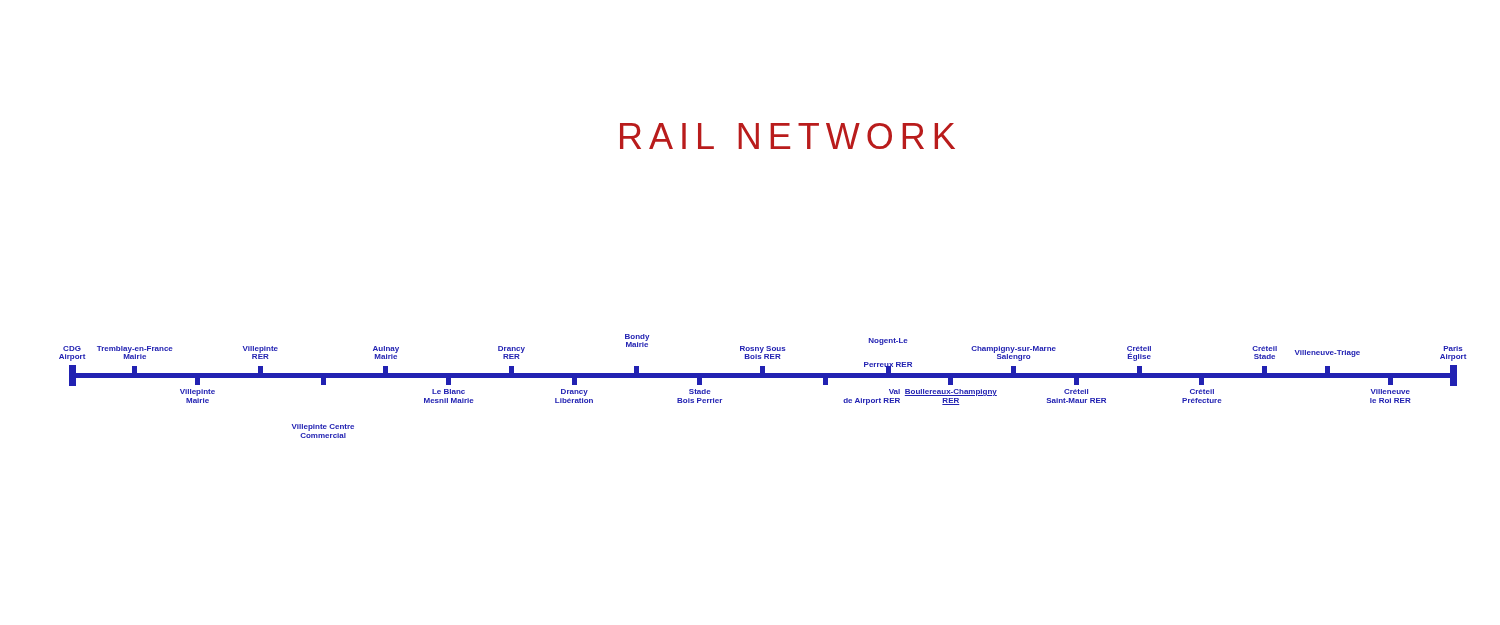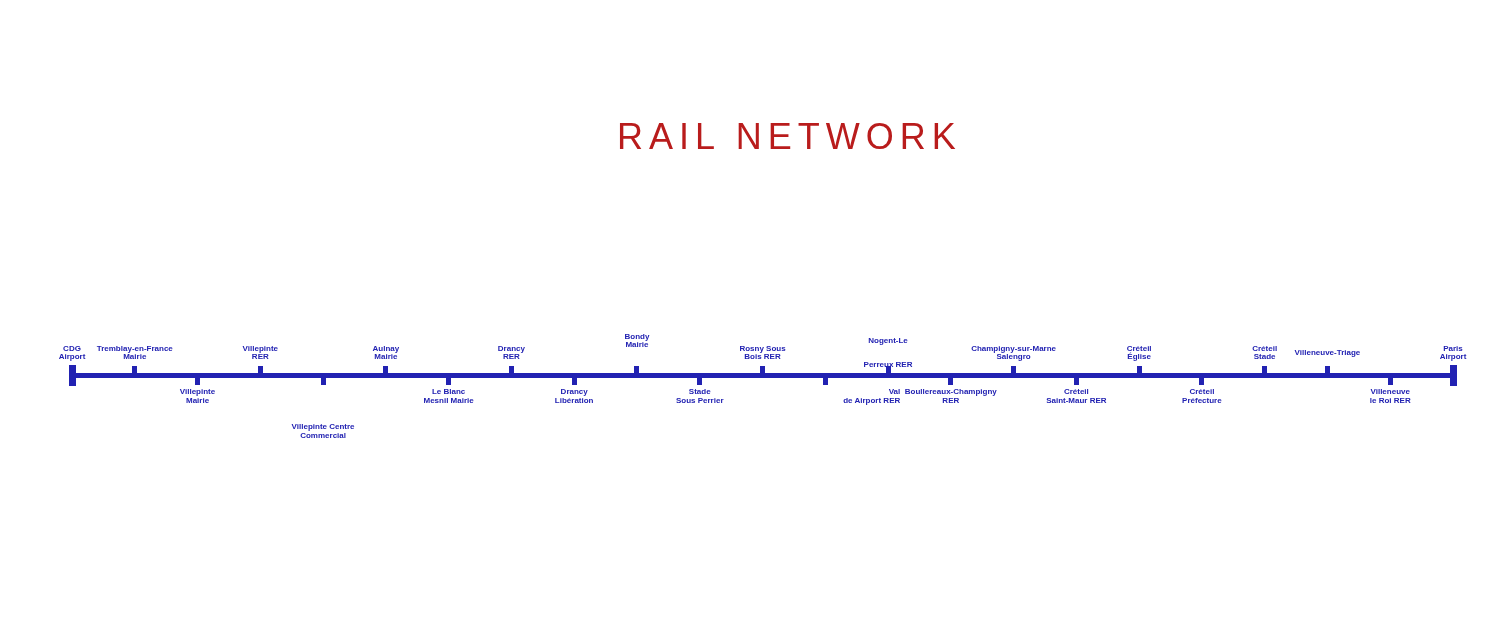--- a/index.html
+++ b/index.html
@@ -132,39 +132,39 @@
         <div>Libération</div>
       </div>
       <div class="tick" style="background: rgb(34, 34, 178); left: 634.455px; top: 366px;"></div>
       <div class="station-label above" style="left: 561.955px; color: rgb(34, 34, 178); top: 331px; justify-content: center;">
         <div>Bondy</div>
         <div>Mairie</div>
       </div>
       <div class="tick" style="background: rgb(34, 34, 178); left: 697.227px; top: 373px;"></div>
       <div class="station-label below" style="left: 624.727px; color: rgb(34, 34, 178); top: 388px;">
         <div>Stade</div>
-        <div>Sous Perrier</div>
+        <div>Bois Perrier</div>
       </div>
       <div class="tick" style="background: rgb(34, 34, 178); left: 760px; top: 366px;"></div>
       <div class="station-label above" style="left: 687.5px; color: rgb(34, 34, 178); top: 343px;">
         <div>Rosny Sous</div>
         <div>Bois RER</div>
       </div>
       <div class="tick" style="background: rgb(34, 34, 178); left: 822.773px; top: 373px;"></div>
       <div class="station-label below" style="left: 750.273px; color: rgb(34, 34, 178); top: 388px; text-align: right;">
         <div>Val</div>
         <div>de Airport RER</div>
       </div>
       <div class="tick" style="background: rgb(34, 34, 178); left: 885.545px; top: 366px;"></div>
       <div class="station-label above" style="left: 813.045px; color: rgb(34, 34, 178); top: 343px; gap: 16px;">
         <div>Nogent-Le</div>
         <div>Perreux RER</div>
       </div>
       <div class="tick" style="background: rgb(34, 34, 178); left: 948.318px; top: 373px;"></div>
-      <div class="station-label below" style="left: 875.818px; color: rgb(34, 34, 178); top: 388px;">
+      <div class="station-label below" style="left: 875.818px; color: rgb(34, 34, 178); top: 388px; text-decoration: underline;">
         <div>Boullereaux-Champigny</div>
         <div>RER</div>
       </div>
       <div class="tick" style="background: rgb(34, 34, 178); left: 1011.09px; top: 366px;"></div>
       <div class="station-label above" style="left: 938.591px; color: rgb(34, 34, 178); top: 343px;">
         <div>Champigny-sur-Marne</div>
         <div>Salengro</div>
       </div>
       <div class="tick" style="background: rgb(34, 34, 178); left: 1073.86px; top: 373px;"></div>
       <div class="station-label below" style="left: 1001.36px; color: rgb(34, 34, 178); top: 388px;">

